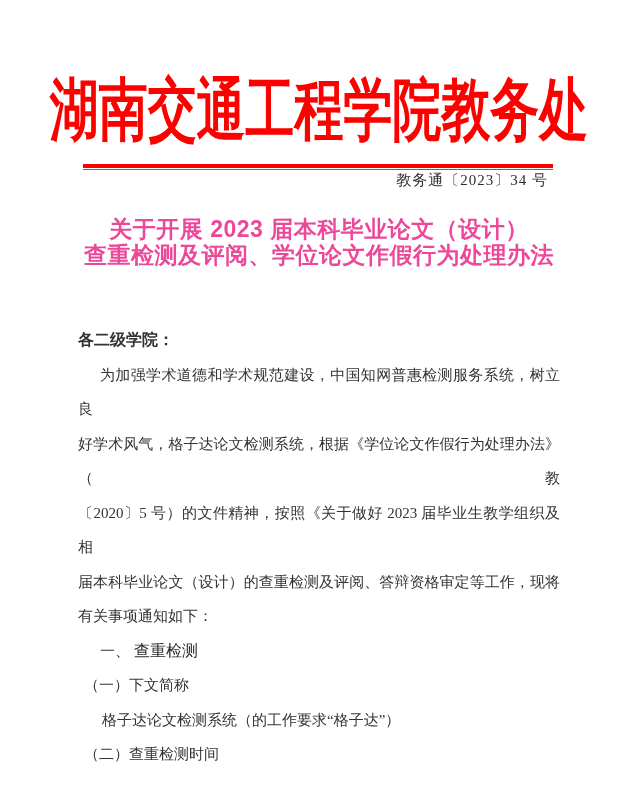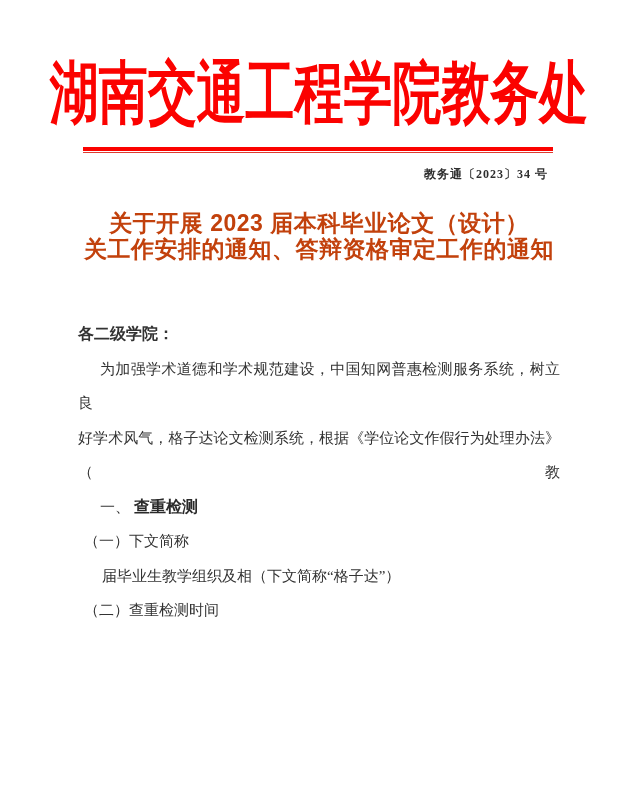--- a/index.html
+++ b/index.html
@@ -7,21 +7,21 @@
     position:relative;
     width:629px; height:804px;
     background:#ffffff;
     box-sizing:border-box;
     padding:0 69px 0 78px;
     overflow:hidden;
     font-family:"Liberation Serif","DejaVu Serif",serif;
     color:#333333;
   }
   
-  .masthead { margin-top:50px; }
+  .masthead { margin-top:67px; }
   .org-wrap {
     height:84px;
     display:flex; align-items:center; justify-content:center;
     overflow:visible;
   }
   .org {
     color:#fb0200;
     font-family:"Liberation Sans","DejaVu Sans",sans-serif;
     font-weight:bold;
     font-size:68px;
@@ -29,57 +29,55 @@
     white-space:nowrap;
     transform:scaleX(0.72);
     transform-origin:center center;
   }
   .rule { margin-top:13px; margin-left:5px; width:470px; }
   .rule-thick { height:3.5px; background:#fb0200; }
   .rule-thin  { height:1.5px; background:#e03a30; margin-top:1px; }
 
   
   .docnum {
-    margin-top:11px;
     height:20px; line-height:20px;
     text-align:right;
     padding-right:12px;
-    font-size:12px;
+    font-size:15px;
     letter-spacing:1px;
     color:#2e2e2e;
-    font-weight:bold;
   }
 
   
   .title {
     margin:26px 0 6px 0;
     text-align:center;
     font-family:"Liberation Sans","DejaVu Sans",sans-serif;
     font-weight:bold;
     font-size:23px;
     line-height:26px;
     letter-spacing:0.5px;
-    color:#c2410c;
+    color:#ec4899;
   }
   .title .tl { display:block; }
 
   
   .body { margin-top:55px; font-size:15px; line-height:34.5px; color:#333333; }
   .line { margin:0; padding:0; }
   .salutation {
     font-family:"Liberation Sans","DejaVu Sans",sans-serif;
     font-weight:bold;
     font-size:16px;
   }
   .just { text-align:justify; text-align-last:justify; }
   .indent1 { text-indent:22px; }
   .sec { padding-left:22px; }
   .sec-title {
     font-family:"Liberation Sans","DejaVu Sans",sans-serif;
-    font-weight:bold;
+    font-weight:normal;
     font-size:16px;
     margin-left:4px;
     color:#2a2a2a;
   }
   .sub  { padding-left:6px; }
   .item { padding-left:24px; }
 </style>
 </head>
 <body>
 
@@ -92,35 +90,38 @@
     <div class="rule">
       <div class="rule-thick"></div>
       <div class="rule-thin"></div>
     </div>
   </header>
 
   <div class="docnum">教务通〔2023〕34 号</div>
 
   <h1 class="title">
     <span class="tl">关于开展 2023 届本科毕业论文（设计）</span>
-    <span class="tl">关工作安排的通知、答辩资格审定工作的通知</span>
+    <span class="tl">查重检测及评阅、学位论文作假行为处理办法</span>
   </h1>
 
   <main class="body">
 
     <div class="line salutation">各二级学院：</div>
 
     <p class="line just indent1">为加强学术道德和学术规范建设，中国知网普惠检测服务系统，树立良</p>
     <p class="line just">好学术风气，格子达论文检测系统，根据《学位论文作假行为处理办法》（教</p>
+    <p class="line just">〔2020〕5 号）的文件精神，按照《关于做好 2023 届毕业生教学组织及相</p>
+    <p class="line just">届本科毕业论文（设计）的查重检测及评阅、答辩资格审定等工作，现将</p>
+    <p class="line">有关事项通知如下：</p>
 
     <div class="line sec">
       <span>一、</span><span class="sec-title">查重检测</span>
     </div>
 
     <div class="line sub">（一）下文简称</div>
 
-    <div class="line item">届毕业生教学组织及相（下文简称“格子达”）</div>
+    <div class="line item">格子达论文检测系统（的工作要求“格子达”）</div>
 
 
     <div class="line sub">（二）查重检测时间</div>
 
   </main>
 </div>
 
 </body></html>

